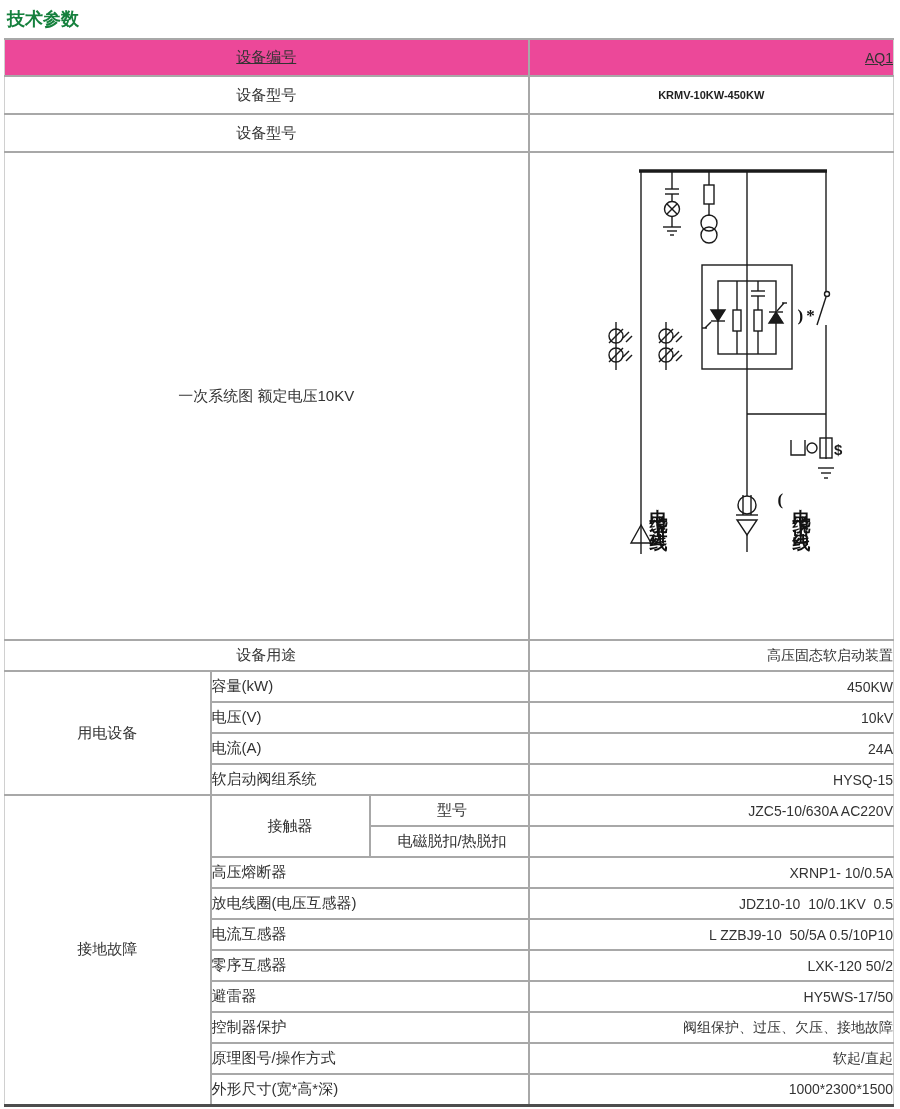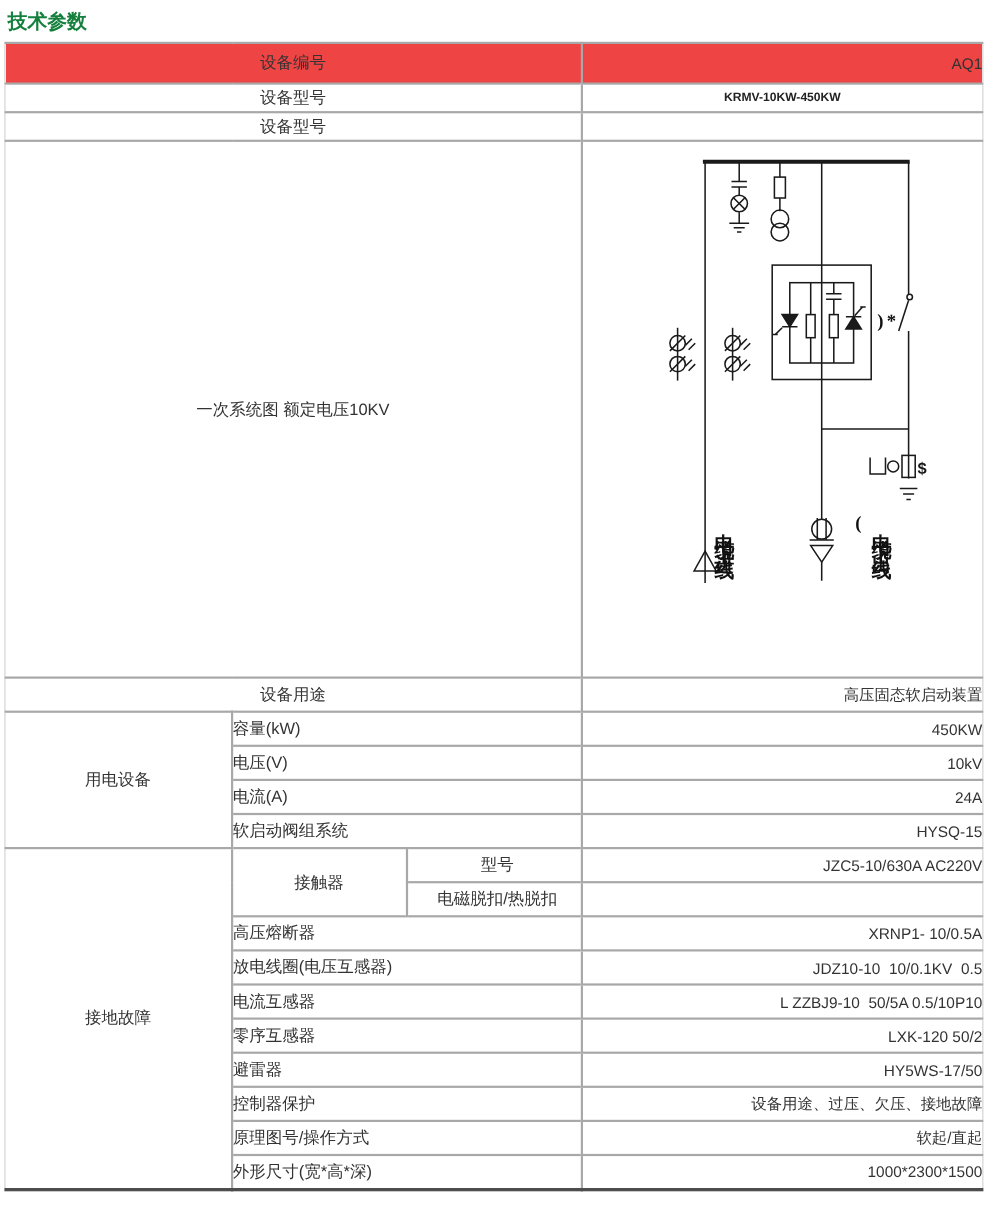--- a/index.html
+++ b/index.html
@@ -3,26 +3,26 @@
 <meta charset="utf-8">
 <style>
   html,body{margin:0;padding:0;background:#ffffff;}
   body{width:900px;height:1109px;font-family:"Liberation Sans",sans-serif;color:#333;}
   .page-title{margin:8px 0 0 7px;font-size:18px;font-weight:bold;color:#15803d;line-height:22px;}
   table.spec{border-collapse:collapse;margin:8px 0 0 4px;width:889px;table-layout:fixed;
     border-top:2px solid #9a9a9a;border-bottom:3px solid #4d4d4d;
     border-left:1px solid #d0d0d0;border-right:1px solid #d0d0d0;}
   td{border-top:2px solid #a8a8a8;padding:0;font-size:15px;text-align:center;vertical-align:middle;overflow:hidden;}
   td.vr{border-right:2px solid #a8a8a8;}
-  tr.hdr td{background:#ef4444;}
+  tr.hdr td{background:#ec4899;text-decoration:underline;}
   td.val{font-size:14px;white-space:pre;text-align:right;}
   td.big-val{font-weight:bold;font-size:11px;color:#222;white-space:pre;}
   td.sub{text-align:left;}
   td.sub3{text-align:center;padding-left:6px;}
-  tr.h-a{height:37px;} tr.h-b{height:26px;} tr.h-d{height:488px;} tr.h-s{height:31px;}
+  tr.h-a{height:37px;} tr.h-b{height:38px;} tr.h-d{height:488px;} tr.h-s{height:31px;}
   .diag-wrap{position:relative;width:365px;height:486px;}
   .diag-wrap svg{position:absolute;left:0;top:0;}
   .vlabel{position:absolute;writing-mode:vertical-lr;text-orientation:upright;
     font-family:"Liberation Serif",serif;font-weight:bold;font-size:18px;
     letter-spacing:6px;color:#111;line-height:18px;}
   .mark{position:absolute;font-family:"Liberation Serif",serif;font-weight:bold;color:#111;}
   .mark-paren{left:248px;top:337px;font-size:17px;}
   .mark-bypass{left:268px;top:153px;font-size:17px;letter-spacing:3px;}
 </style>
 </head>
@@ -241,21 +241,21 @@
   <tr class="h-s">
     <td colspan="2" class="vr sub">零序互感器</td>
     <td class="val">LXK-120 50/2</td>
   </tr>
   <tr class="h-s">
     <td colspan="2" class="vr sub">避雷器</td>
     <td class="val">HY5WS-17/50</td>
   </tr>
   <tr class="h-s">
     <td colspan="2" class="vr sub">控制器保护</td>
-    <td class="val">设备用途、过压、欠压、接地故障</td>
+    <td class="val">阀组保护、过压、欠压、接地故障</td>
   </tr>
   <tr class="h-s">
     <td colspan="2" class="vr sub">原理图号/操作方式</td>
     <td class="val">软起/直起</td>
   </tr>
   <tr class="h-s">
     <td colspan="2" class="vr sub">外形尺寸(宽*高*深)</td>
     <td class="val">1000*2300*1500</td>
   </tr>
 </tbody>

